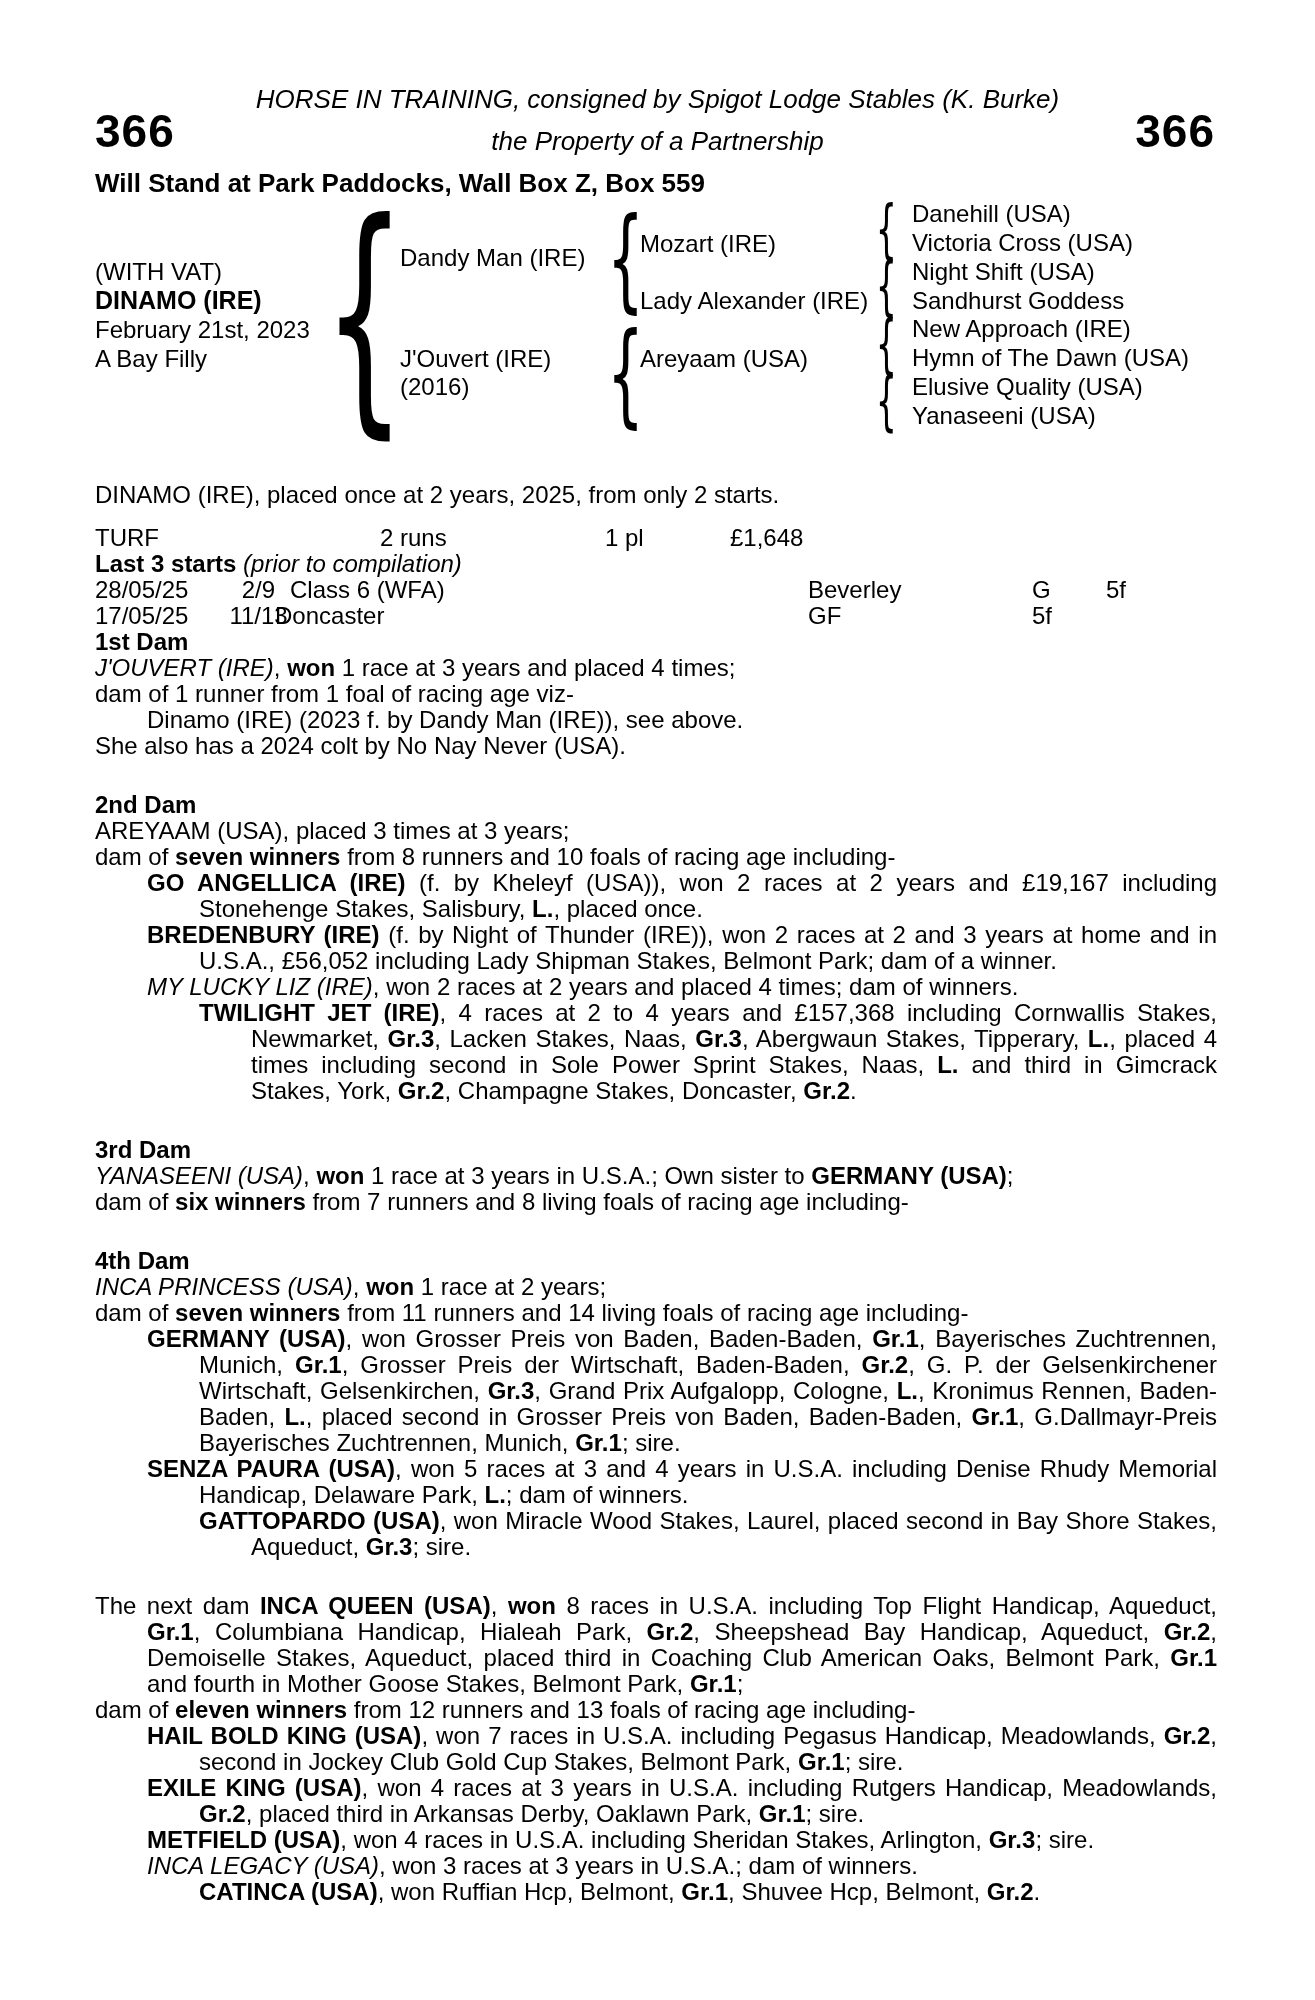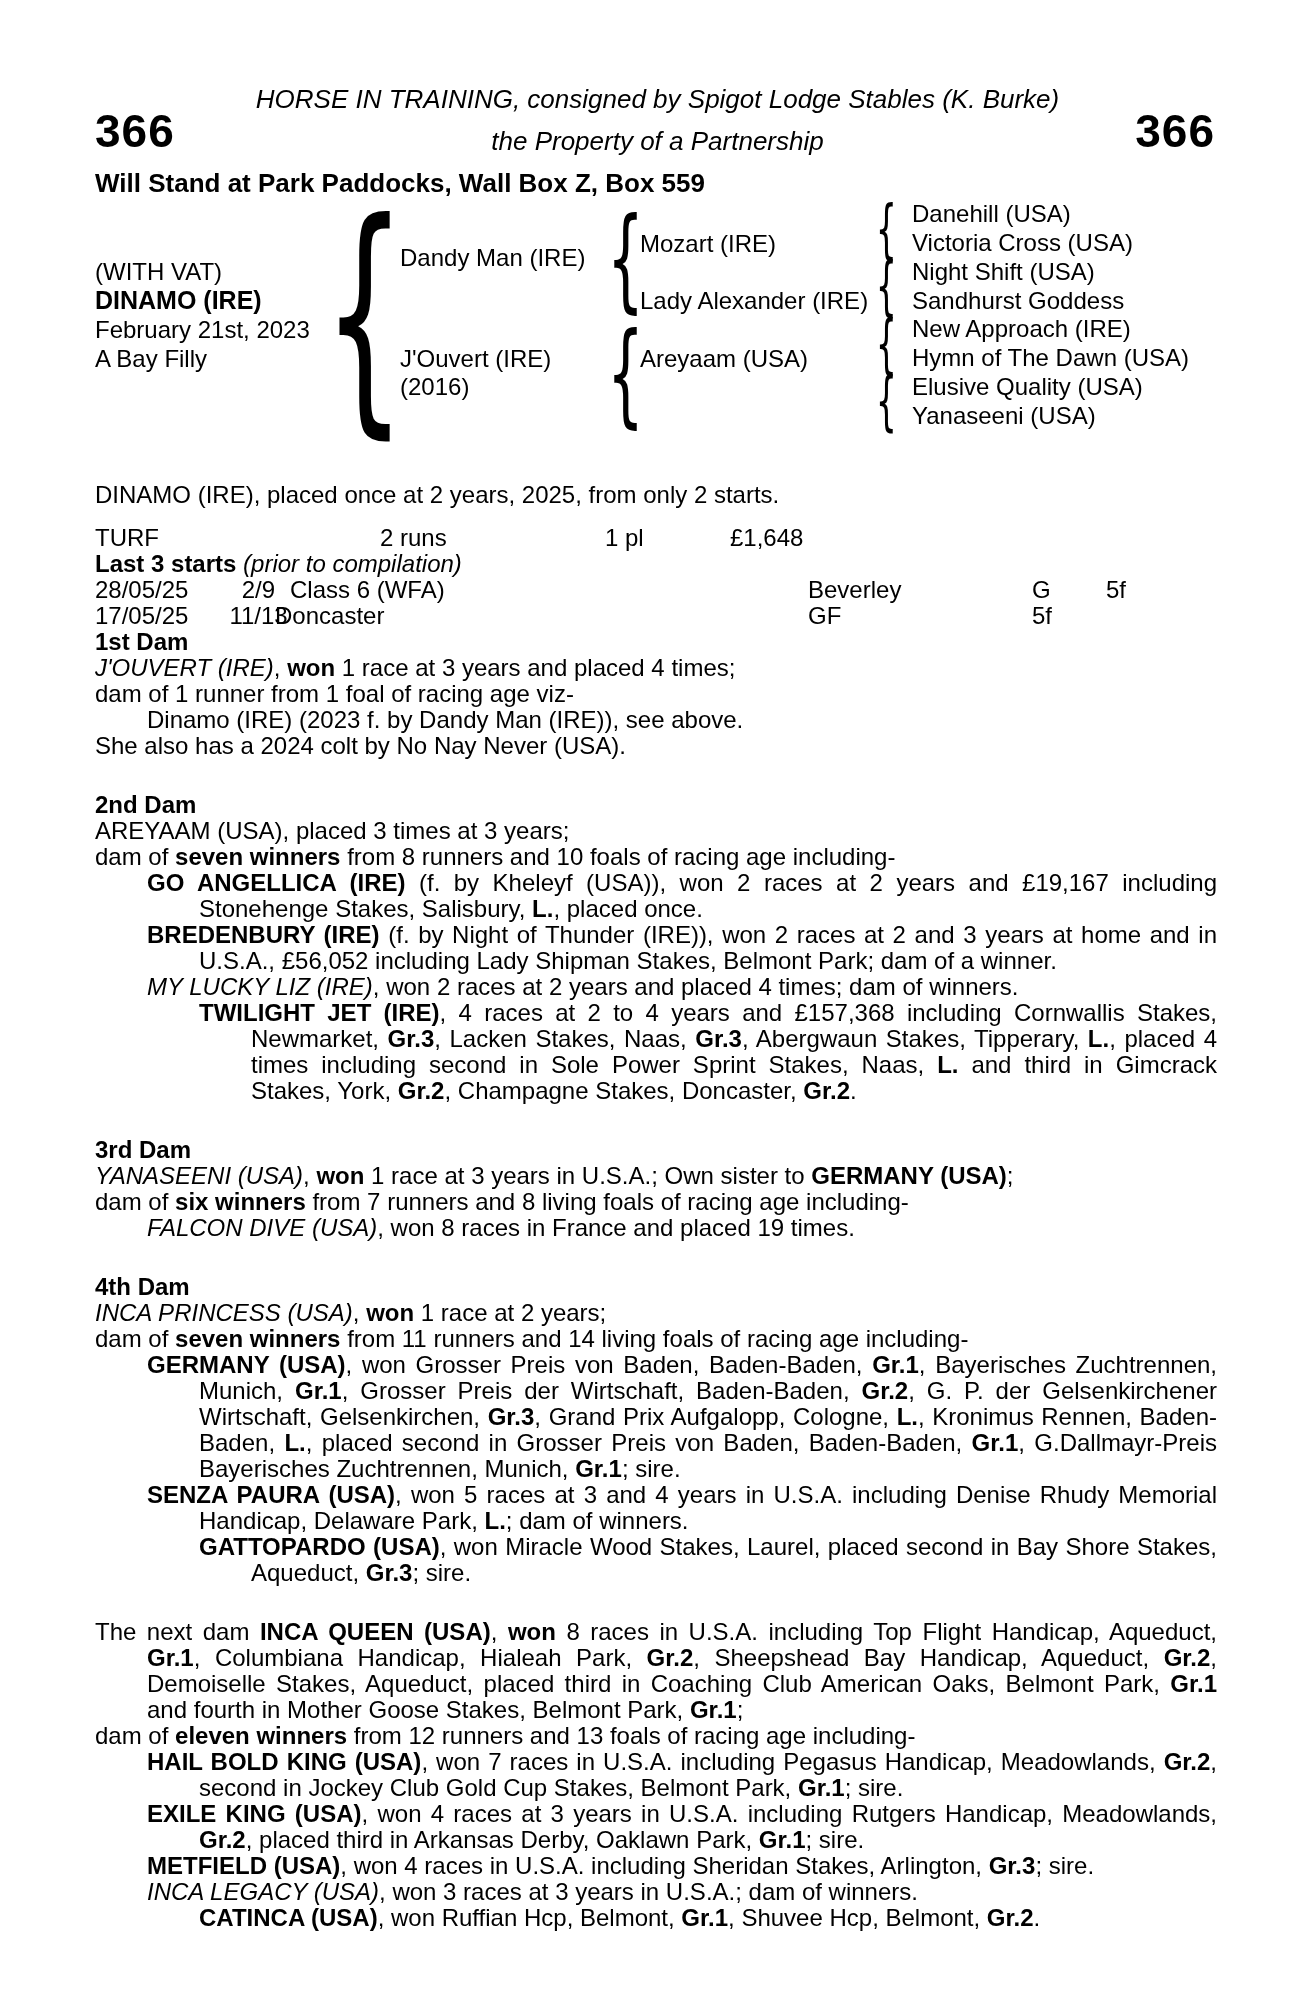--- a/index.html
+++ b/index.html
@@ -202,21 +202,20 @@
         <p class="l0"><span>dam of </span><span class="b">seven winners</span><span> from 8 runners and 10 foals of racing age including-</span></p>
         <p class="l1"><span class="b">GO ANGELLICA (IRE)</span><span> (f. by Kheleyf (USA)), won 2 races at 2 years and £19,167 including Stonehenge Stakes, Salisbury, </span><span class="b">L.</span><span>, placed once.</span></p>
         <p class="l1"><span class="b">BREDENBURY (IRE)</span><span> (f. by Night of Thunder (IRE)), won 2 races at 2 and 3 years at home and in U.S.A., £56,052 including Lady Shipman Stakes, Belmont Park; dam of a winner.</span></p>
         <p class="l1"><span class="i">MY LUCKY LIZ (IRE)</span><span>, won 2 races at 2 years and placed 4 times; dam of winners.</span></p>
         <p class="l2"><span class="b">TWILIGHT JET (IRE)</span><span>, 4 races at 2 to 4 years and £157,368 including Cornwallis Stakes, Newmarket, </span><span class="b">Gr.3</span><span>, Lacken Stakes, Naas, </span><span class="b">Gr.3</span><span>, Abergwaun Stakes, Tipperary, </span><span class="b">L.</span><span>, placed 4 times including second in Sole Power Sprint Stakes, Naas, </span><span class="b">L.</span><span> and third in Gimcrack Stakes, York, </span><span class="b">Gr.2</span><span>, Champagne Stakes, Doncaster, </span><span class="b">Gr.2</span><span>.</span></p>
       </div>
       <div class="sec">
         <h3>3rd Dam</h3>
         <p class="l0"><span class="i">YANASEENI (USA)</span><span>, </span><span class="b">won</span><span> 1 race at 3 years in U.S.A.; Own sister to </span><span class="b">GERMANY (USA)</span><span>;</span></p>
         <p class="l0"><span>dam of </span><span class="b">six winners</span><span> from 7 runners and 8 living foals of racing age including-</span></p>
-        <p class="l1"><span class="i">FALCON DIVE (USA)</span><span>, won 8 races in France and placed 19 times.</span></p>
       </div>
       <div class="sec">
         <h3>4th Dam</h3>
         <p class="l0"><span class="i">INCA PRINCESS (USA)</span><span>, </span><span class="b">won</span><span> 1 race at 2 years;</span></p>
         <p class="l0"><span>dam of </span><span class="b">seven winners</span><span> from 11 runners and 14 living foals of racing age including-</span></p>
         <p class="l1"><span class="b">GERMANY (USA)</span><span>, won Grosser Preis von Baden, Baden-Baden, </span><span class="b">Gr.1</span><span>, Bayerisches Zuchtrennen, Munich, </span><span class="b">Gr.1</span><span>, Grosser Preis der Wirtschaft, Baden-Baden, </span><span class="b">Gr.2</span><span>, G. P. der Gelsenkirchener Wirtschaft, Gelsenkirchen, </span><span class="b">Gr.3</span><span>, Grand Prix Aufgalopp, Cologne, </span><span class="b">L.</span><span>, Kronimus Rennen, Baden-Baden, </span><span class="b">L.</span><span>, placed second in Grosser Preis von Baden, Baden-Baden, </span><span class="b">Gr.1</span><span>, G.Dallmayr-Preis Bayerisches Zuchtrennen, Munich, </span><span class="b">Gr.1</span><span>; sire.</span></p>
         <p class="l1"><span class="b">SENZA PAURA (USA)</span><span>, won 5 races at 3 and 4 years in U.S.A. including Denise Rhudy Memorial Handicap, Delaware Park, </span><span class="b">L.</span><span>; dam of winners.</span></p>
         <p class="l2"><span class="b">GATTOPARDO (USA)</span><span>, won Miracle Wood Stakes, Laurel, placed second in Bay Shore Stakes, Aqueduct, </span><span class="b">Gr.3</span><span>; sire.</span></p>
       </div>
       <div class="sec">

